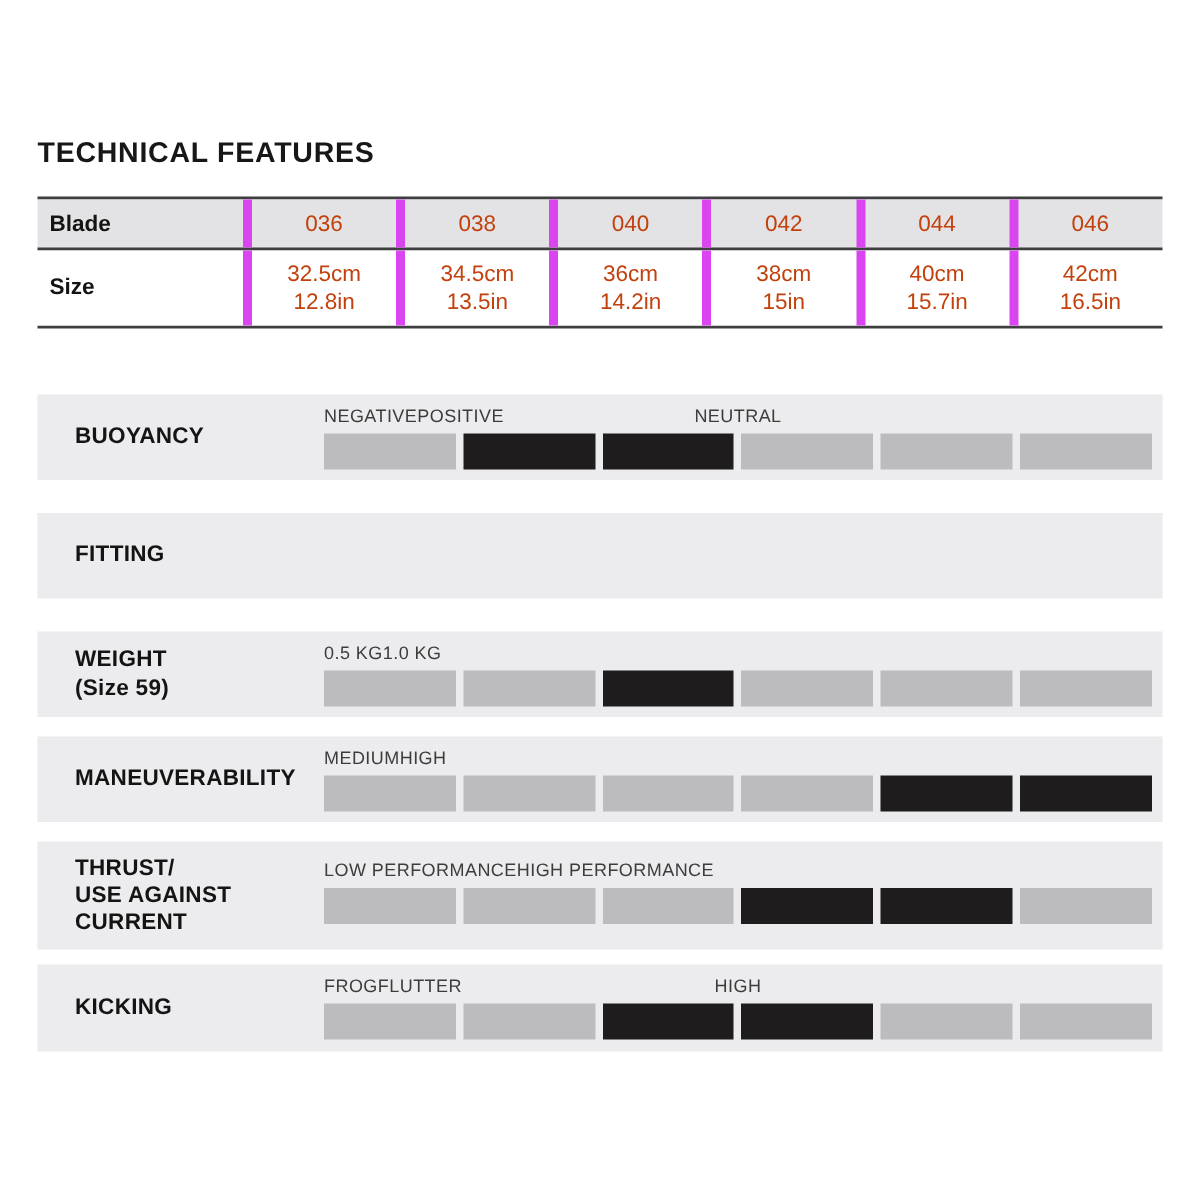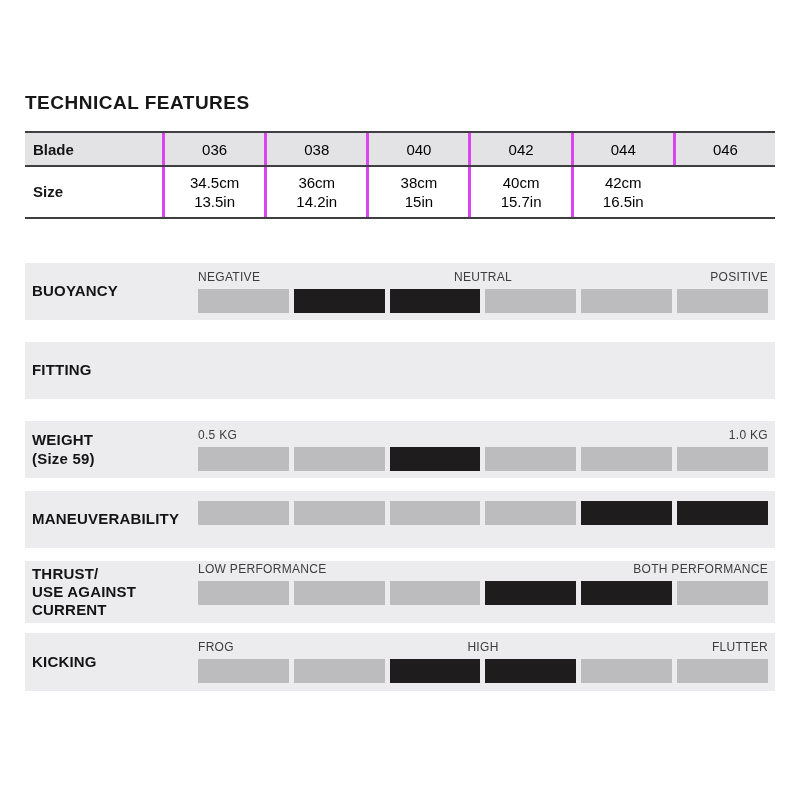--- a/index.html
+++ b/index.html
@@ -13,39 +13,39 @@
   }
   
   .size-table{
     position:absolute;left:25px;top:131px;width:750px;
     border-top:2px solid var(--rule);border-bottom:2px solid var(--rule);
   }
   .t-row{display:grid;grid-template-columns:137px repeat(6,1fr)}
   .t-row.header{background:var(--thead);border-bottom:2px solid var(--rule)}
   .cell{
     display:flex;flex-direction:column;align-items:center;justify-content:center;
-    font-size:15px;color:#000000;border-left:3px solid #d946ef;text-align:center;
+    font-size:15px;color:#c2410c;border-left:6px solid #d946ef;text-align:center;
   }
   .t-row.header .cell{height:32px}
   .t-row.body .cell{height:50px;line-height:1.3;background:#fff}
   .cell.corner{border-left:none;align-items:flex-start;padding-left:8px;font-weight:700;color:#141414}
   
   .features{position:absolute;left:25px;top:263px;width:750px}
   .feature-row{display:flex;height:57px;background:var(--panel);margin-bottom:22px}
   .feature-row:nth-child(n+3){margin-bottom:13px}
-  .feature-row.tall{height:62px;margin-bottom:10px}
+  .feature-row.tall{height:72px;margin-bottom:10px}
   .feature-row:last-child{margin-bottom:0;height:58px}
   .f-label{
     width:166px;padding-left:7px;display:flex;flex-direction:column;justify-content:center;
-    font-size:15px;font-weight:700;line-height:1.22;letter-spacing:.2px;color:#141414;
+    font-size:15px;font-weight:700;line-height:1.22;letter-spacing:.2px;color:#141414;margin-left:18px;
   }
   .f-content{flex:1;padding:7px 7px 0 0}
-  .feature-row.tall .f-content{padding-top:1px}
+  .feature-row.tall .f-content{padding-top:12px}
   .scale{
-    position:relative;display:flex;justify-content:space-between;
+    position:relative;display:flex;
     font-size:12px;letter-spacing:.3px;color:var(--scale-text);height:16px;white-space:nowrap;
   }
   .scale .center{position:absolute;left:50%;transform:translateX(-50%)}
   .bars{display:flex;gap:5px;height:24px;margin-top:3px}
   .seg{flex:1}
   .seg.on{background:var(--seg-on)}
   .seg.off{background:var(--seg-off)}
 </style>
 </head>
 <body>
@@ -59,20 +59,24 @@
         <div class="cell">036</div>
         <div class="cell">038</div>
         <div class="cell">040</div>
         <div class="cell">042</div>
         <div class="cell">044</div>
         <div class="cell">046</div>
       </div>
     <div class="t-row body">
         <div class="cell corner">Size</div>
         <div class="cell">
+          <div>32.5cm</div>
+          <div>12.8in</div>
+        </div>
+        <div class="cell">
           <div>34.5cm</div>
           <div>13.5in</div>
         </div>
         <div class="cell">
           <div>36cm</div>
           <div>14.2in</div>
         </div>
         <div class="cell">
           <div>38cm</div>
           <div>15in</div>
@@ -132,40 +136,44 @@
             <div class="seg off"></div>
             <div class="seg off"></div>
           </div>
         </div>
       </div>
       <div class="feature-row">
         <div class="f-label">
           <span>MANEUVERABILITY</span>
         </div>
         <div class="f-content">
+          <div class="scale">
+            <span class="left">MEDIUM</span>
+            <span class="right">HIGH</span>
+          </div>
           <div class="bars">
             <div class="seg off"></div>
             <div class="seg off"></div>
             <div class="seg off"></div>
             <div class="seg off"></div>
             <div class="seg on"></div>
             <div class="seg on"></div>
           </div>
         </div>
       </div>
       <div class="feature-row tall">
         <div class="f-label">
           <span>THRUST/</span>
           <span>USE AGAINST</span>
           <span>CURRENT</span>
         </div>
         <div class="f-content">
           <div class="scale">
             <span class="left">LOW PERFORMANCE</span>
-            <span class="right">BOTH PERFORMANCE</span>
+            <span class="right">HIGH PERFORMANCE</span>
           </div>
           <div class="bars">
             <div class="seg off"></div>
             <div class="seg off"></div>
             <div class="seg off"></div>
             <div class="seg on"></div>
             <div class="seg on"></div>
             <div class="seg off"></div>
           </div>
         </div>

